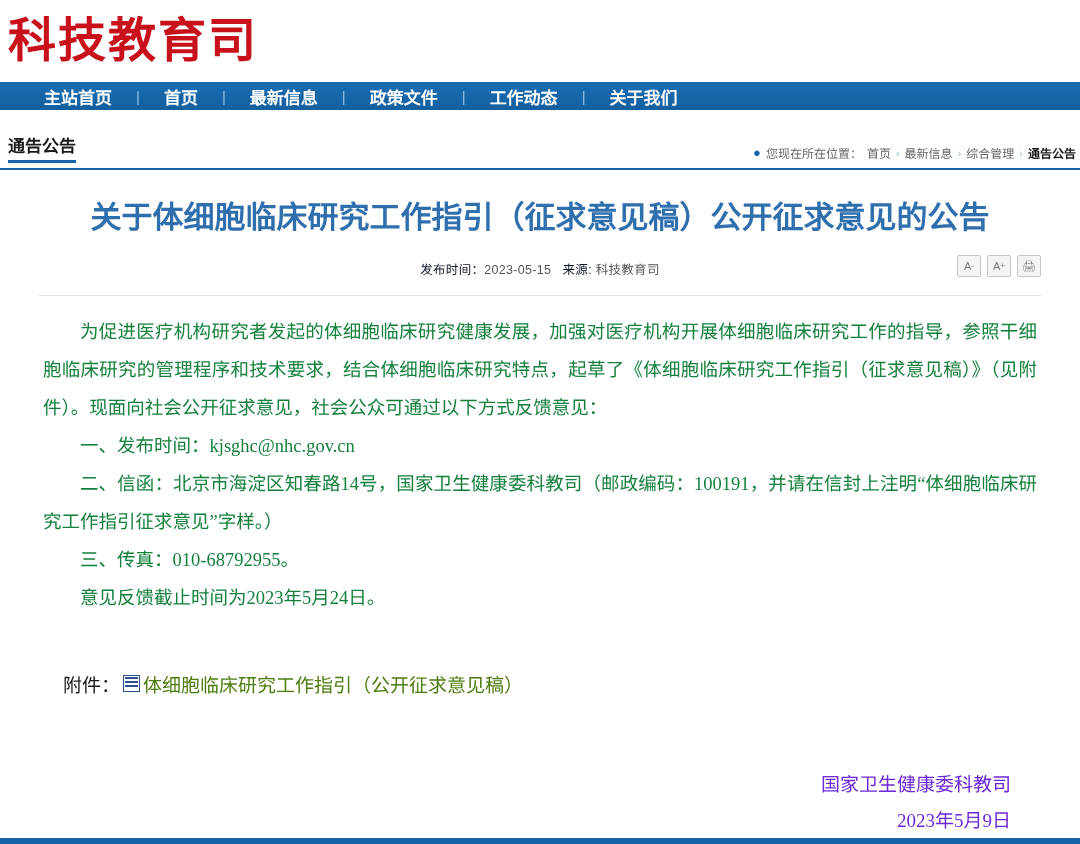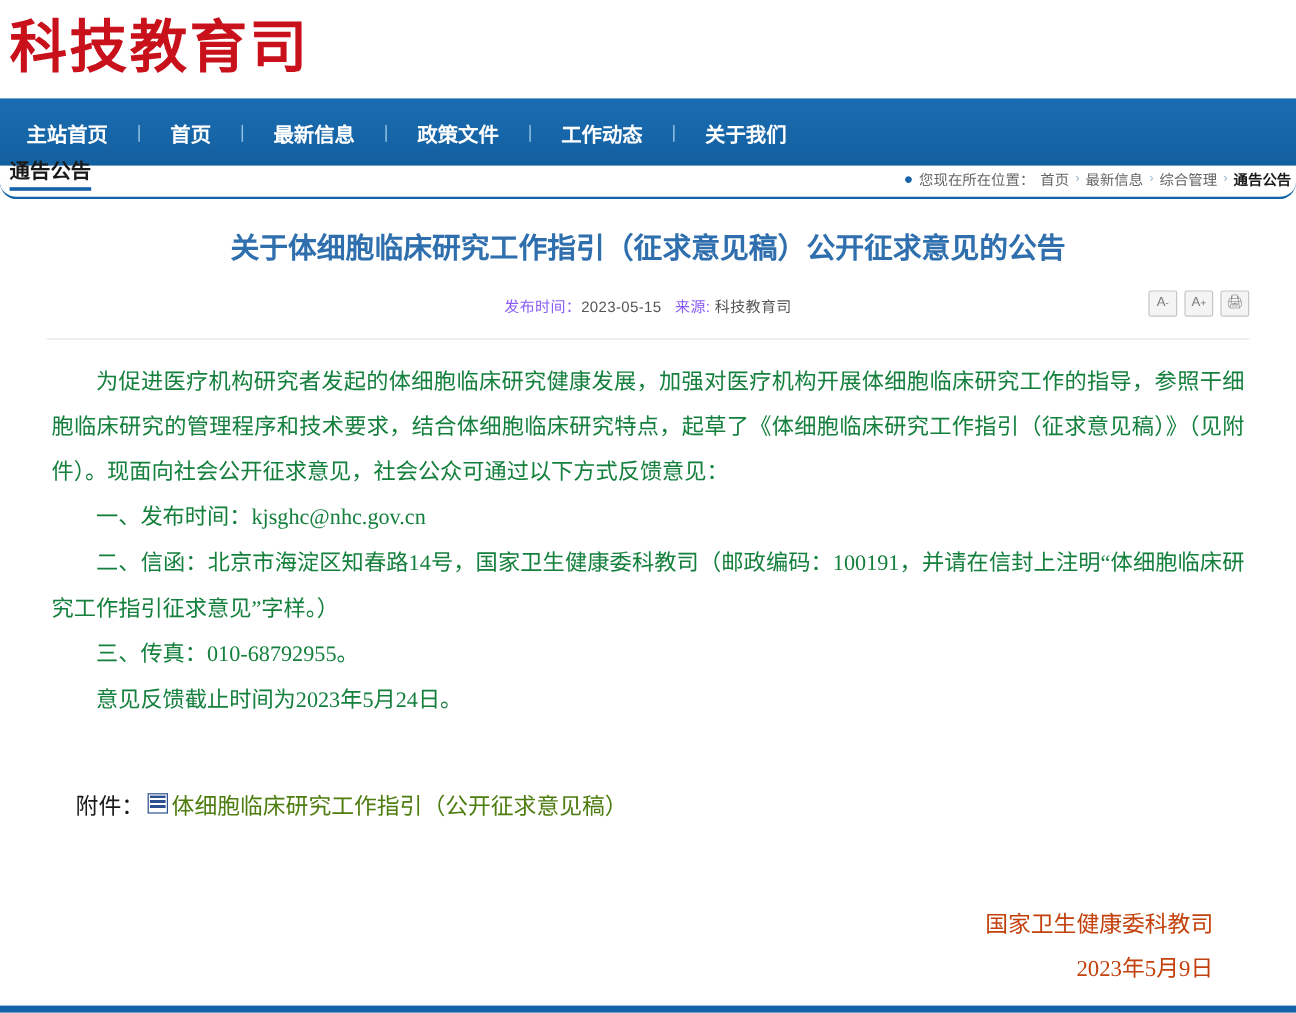--- a/index.html
+++ b/index.html
@@ -29,52 +29,52 @@
     font-family: "Liberation Serif", serif;
     font-size: 48px;
     font-weight: bold;
     color: #c8111b;
     letter-spacing: 2px;
     line-height: 1;
   }
 
   
   .nav-bar {
-    height: 56px;
+    height: 28px;
     background: #1563a8;
     background: linear-gradient(to bottom, #1a6cb2 0%, #13609f 100%);
     display: flex;
     align-items: center;
+    padding-left: 22px;
     color: #ffffff;
   }
   .nav-item {
     font-size: 17px;
     font-weight: bold;
     color: #ffffff;
     padding: 0 22px;
     white-space: nowrap;
     cursor: pointer;
   }
   .nav-sep {
     color: #8fc0e4;
     font-size: 15px;
     font-weight: normal;
     padding: 0 2px;
   }
 
   
   .crumb-row {
-    height: 28px;
+    height: 60px;
     display: flex;
     align-items: flex-end;
     justify-content: space-between;
     border-bottom: 2px solid #1563a8;
     padding: 0 4px 5px 8px;
     box-sizing: border-box;
-    border-radius: 15px;
   }
   .channel-title {
     font-size: 17px;
     font-weight: bold;
     color: #1a1a1a;
     border-bottom: 3px solid #1563a8;
     padding-bottom: 3px;
     line-height: 1.2;
   }
   .crumb {
@@ -100,40 +100,40 @@
   
   .article {
     width: 1002px;
     margin: 0 auto;
     padding-top: 26px;
     box-sizing: border-box;
   }
   .article-title {
     text-align: center;
     font-family: "Liberation Serif", serif;
-    font-size: 24px;
+    font-size: 31px;
     font-weight: bold;
     color: #2f6fad;
     line-height: 1.4;
     padding: 0 30px;
   }
   .meta-row {
     margin-top: 16px;
     display: flex;
     align-items: center;
     justify-content: center;
     position: relative;
     height: 26px;
   }
   .meta-text {
     font-size: 12.5px;
     color: #555;
     letter-spacing: 0.3px;
   }
-  .meta-text .label { color: #8b5cf6; }
+  .meta-text .label { color: #0f172a; }
   .meta-tools {
     position: absolute;
     right: 0;
     top: 0;
     display: flex;
     gap: 6px;
     align-items: center;
   }
   .tool-btn {
     width: 22px;
@@ -202,21 +202,21 @@
     cursor: pointer;
   }
 
   .signature {
     margin-top: 70px;
     font-family: "Liberation Serif", serif;
     font-size: 19px;
     line-height: 1.9;
     text-align: right;
     padding-right: 30px;
-    color: #c2410c;
+    color: #6d28d9;
   }
 
   .bottom-rule {
     position: absolute;
     left: 0; right: 0; bottom: 0;
     height: 6px;
     background: #1563a8;
   }
 </style>
 </head>

